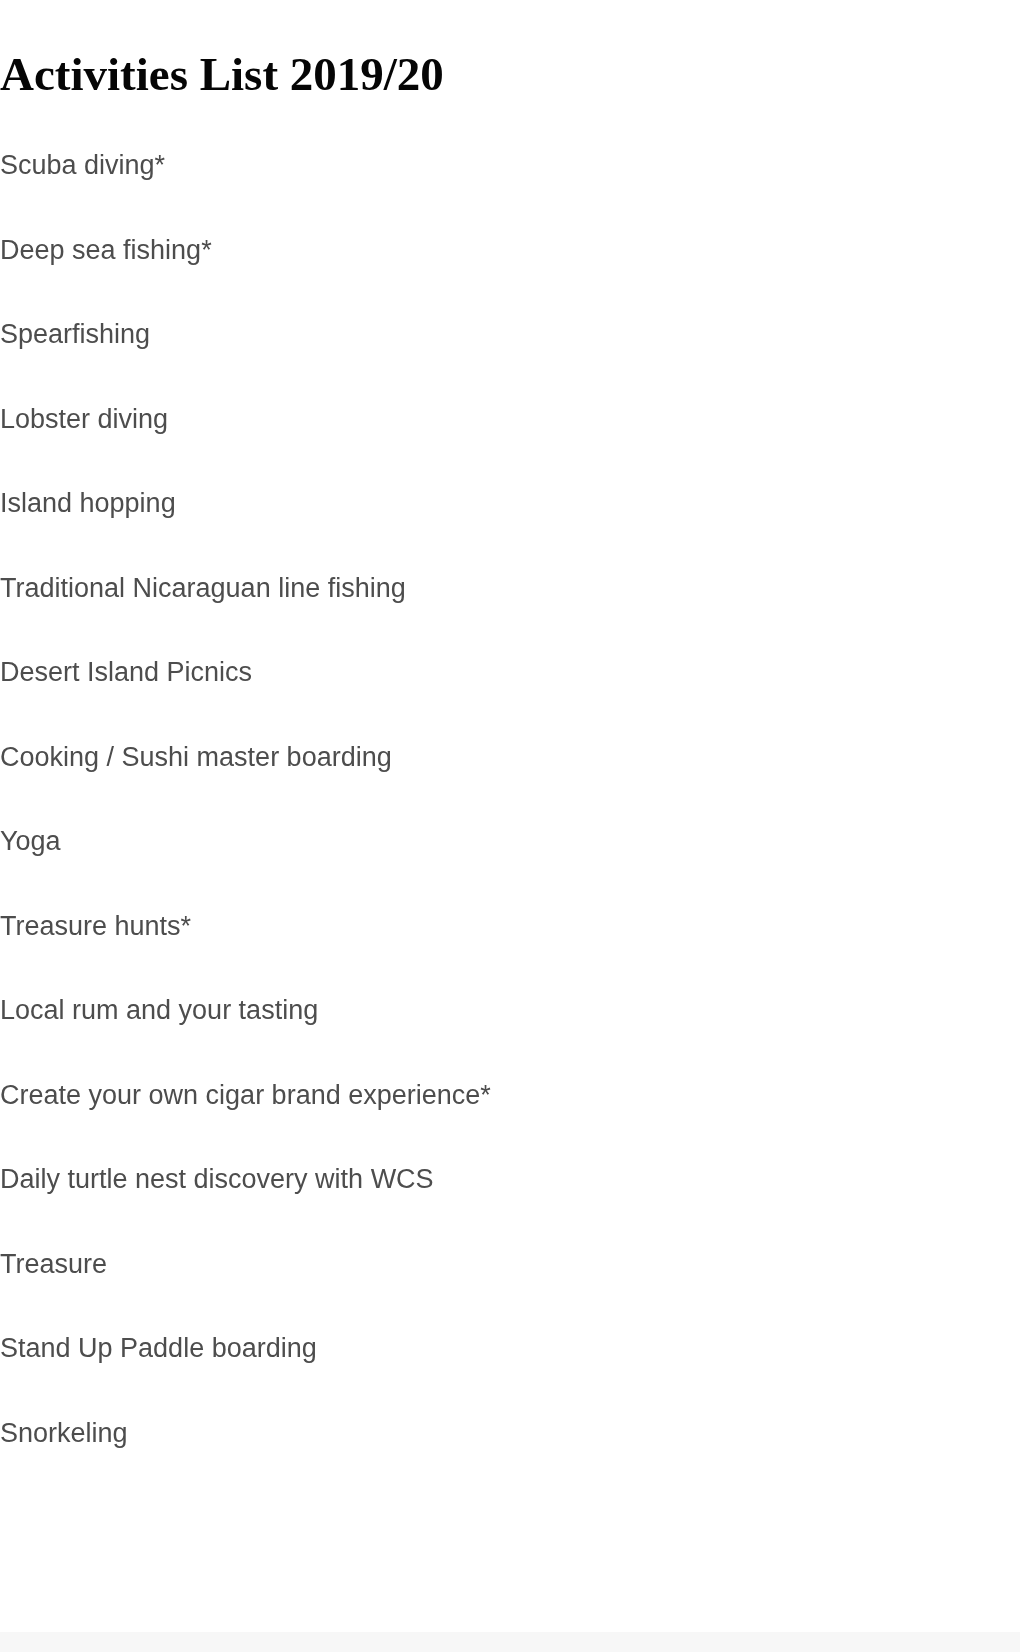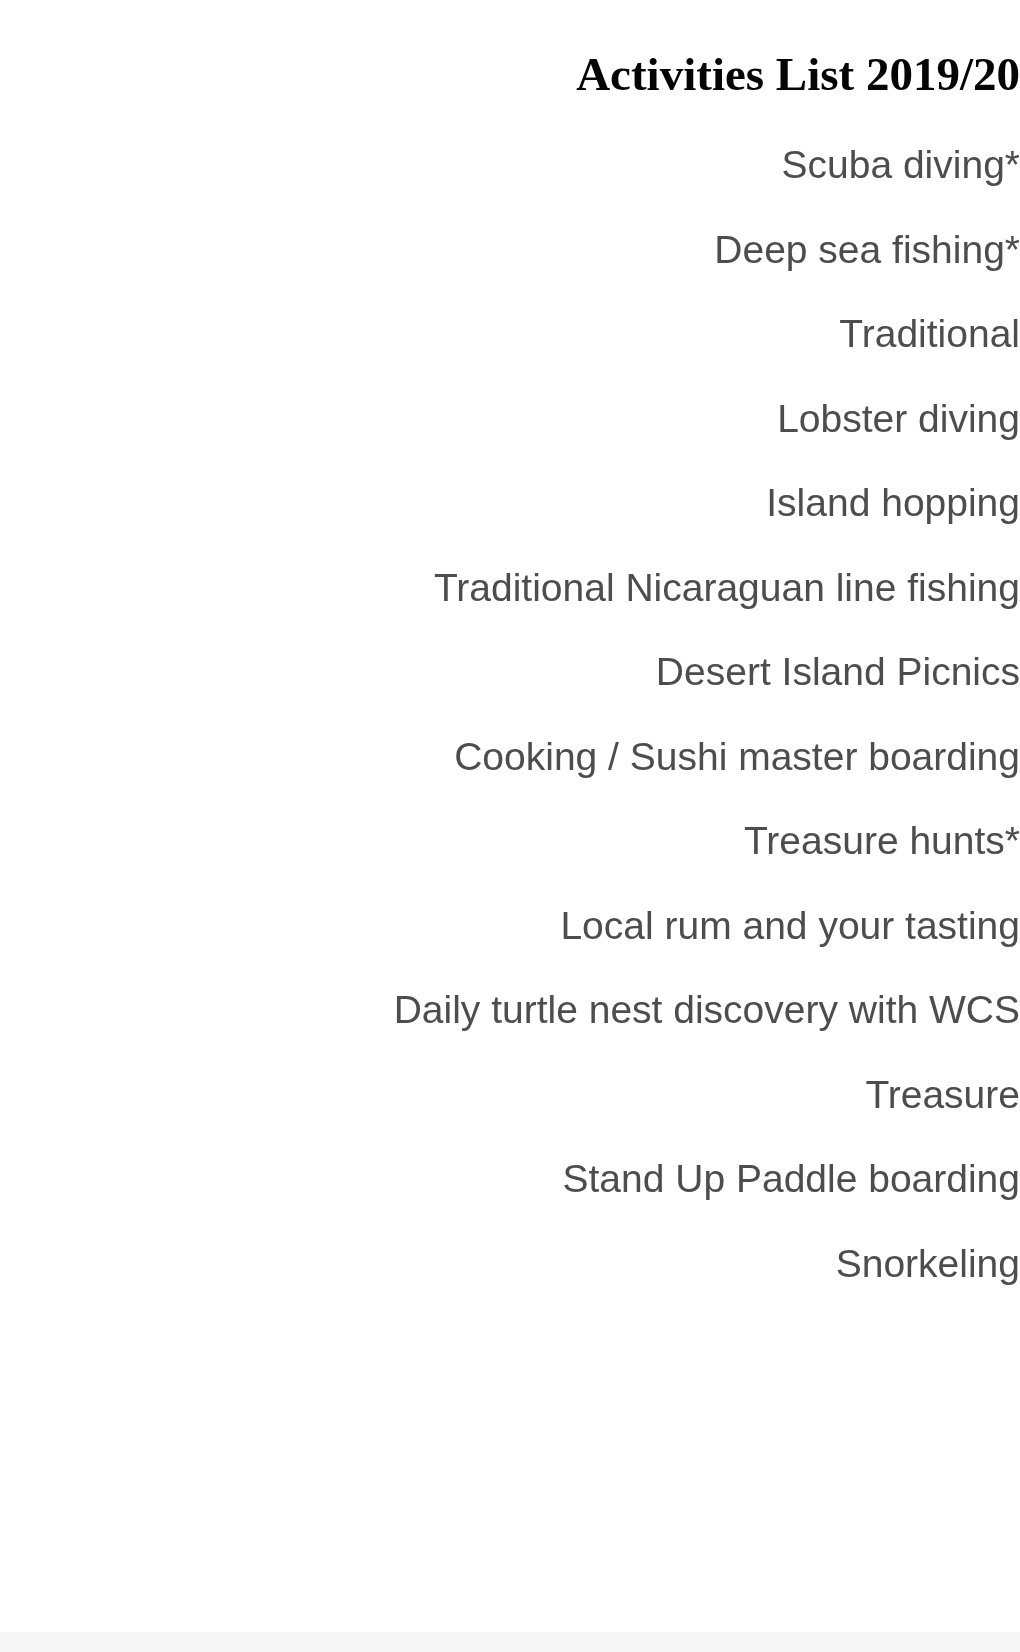--- a/index.html
+++ b/index.html
@@ -12,66 +12,68 @@
     background: #ffffff;
     position: relative;
     overflow: hidden;
     font-family: "Liberation Sans", sans-serif;
   }
   .page-title {
     position: absolute;
     top: 16px;
     left: 0;
     width: 100%;
-    text-align: right;
+    text-align: left;
     font-family: "Liberation Serif", "DejaVu Serif", serif;
     font-weight: bold;
     font-size: 47px;
     line-height: 1.15;
     color: #050505;
     letter-spacing: 0px;
   }
   .activities {
     position: absolute;
     top: 123px;
     left: 0;
     width: 100%;
   }
   .activity {
     height: 84.5px;
     line-height: 84.5px;
-    text-align: right;
-    font-size: 39px;
+    text-align: left;
+    font-size: 27px;
     color: #4d4d4d;
     white-space: nowrap;
   }
   .footer-band {
     position: absolute;
     left: 0;
     bottom: 0;
     width: 100%;
     height: 20px;
     background: #f7f7f7;
   }
 </style>
 </head>
 <body>
 
 <h1 class="page-title">Activities List 2019/20</h1>
 
 <div class="activities">
     <div class="activity">Scuba diving*</div>
     <div class="activity">Deep sea fishing*</div>
-    <div class="activity">Traditional</div>
+    <div class="activity">Spearfishing</div>
     <div class="activity">Lobster diving</div>
     <div class="activity">Island hopping</div>
     <div class="activity">Traditional Nicaraguan line fishing</div>
     <div class="activity">Desert Island Picnics</div>
     <div class="activity">Cooking / Sushi master boarding</div>
+    <div class="activity">Yoga</div>
     <div class="activity">Treasure hunts*</div>
     <div class="activity">Local rum and your tasting</div>
+    <div class="activity">Create your own cigar brand experience*</div>
     <div class="activity">Daily turtle nest discovery with WCS</div>
     <div class="activity">Treasure</div>
     <div class="activity">Stand Up Paddle boarding</div>
     <div class="activity">Snorkeling</div>
   </div>
 
 <div class="footer-band"></div>
 
 </body></html>

